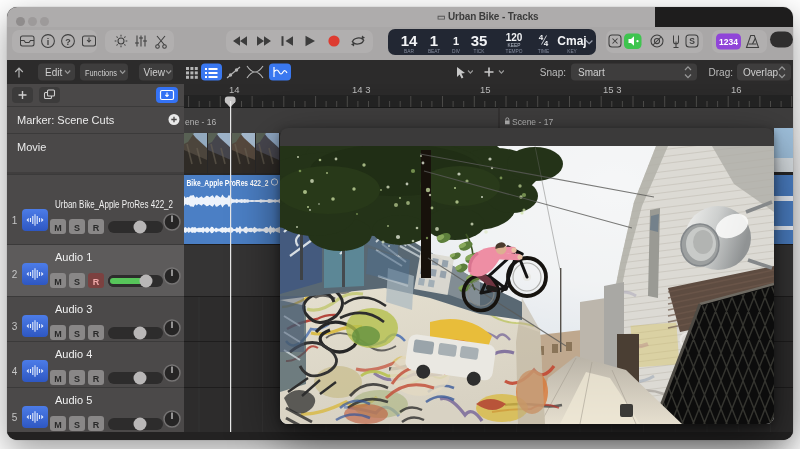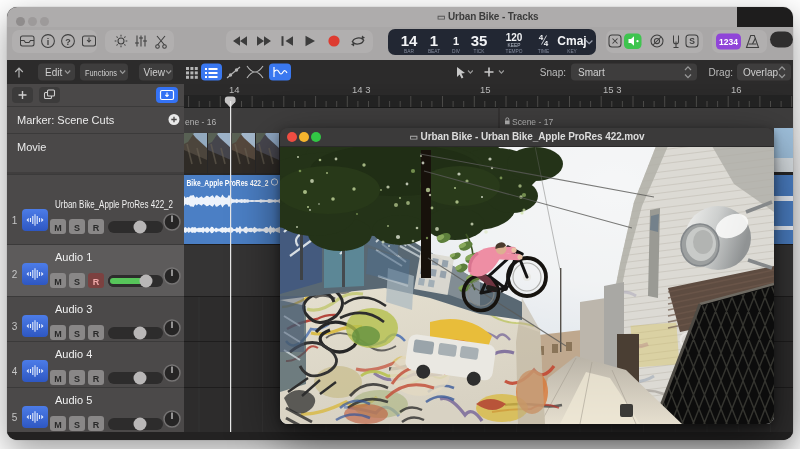--- a/index.html
+++ b/index.html
@@ -1,21 +1,21 @@
 <!DOCTYPE html>
 <html><head>
 <meta charset="utf-8">
 <style>
   html,body{margin:0;padding:0;background:#fff;}
   #page{position:relative;width:800px;height:449px;background:#fff;overflow:hidden;
         font-family:"Liberation Sans",sans-serif;}
   .abs{position:absolute;}
   #app{position:absolute;left:7px;top:7px;width:786px;height:433px;border-radius:10px;
        background:#1e1d1d;box-shadow:0 12px 34px rgba(0,0,0,.38),0 0 1px rgba(0,0,0,.5);overflow:hidden;}
-  #titlebar{position:absolute;left:0;top:0;width:730px;height:20px;background:#aeacac;}
+  #titlebar{position:absolute;left:0;top:0;width:648px;height:20px;background:#aeacac;}
   .tdot{position:absolute;top:10px;width:9px;height:9px;border-radius:50%;}
   #ttl{position:absolute;top:4px;left:430px;font-size:10px;font-weight:bold;color:#3c3c3c;white-space:nowrap;letter-spacing:-0.15px;}
   #bstrip{position:absolute;left:0;top:425px;width:786px;height:8px;background:#232222;}
   #vwin{position:absolute;left:280px;top:128px;width:494px;height:296px;border-radius:8px;
         background:#3b3a3a;box-shadow:0 18px 48px rgba(0,0,0,.55),0 2px 8px rgba(0,0,0,.4);overflow:hidden;}
   #vtbar{position:absolute;left:0;top:0;width:494px;height:18px;background:#3b3a3a;border-bottom:1px solid #2a2929;}
   .vdot{position:absolute;top:4px;width:10px;height:10px;border-radius:50%;}
   #vttl{position:absolute;top:3px;left:0;width:494px;text-align:center;font-size:10px;font-weight:bold;color:#dcdcdc;white-space:nowrap;letter-spacing:-0.1px;}
 </style>
 </head>
@@ -583,20 +583,14 @@
         <path d="M196 126 L208 135 L213 142" stroke="#6e3440" stroke-width="7" fill="none" stroke-linecap="round"></path>
         <rect x="206" y="140" width="12" height="5" rx="2" fill="#1e1c1a" transform="rotate(14 212 142)"></rect>
         <path d="M190 128 q-5 -13 6 -21 q10 -7 19 -6 l8 4 l-4 9 q-6 10 -13 14 q-9 5 -16 0 z" fill="#ee8ea4"></path>
         <path d="M214 104 L233 104 M216 110 L238 111" stroke="#ee8ea4" stroke-width="6.5" stroke-linecap="round"></path>
         <path d="M190 126 q-2 -12 8 -19" stroke="#d97590" stroke-width="3" fill="none"></path>
         <circle cx="221" cy="103" r="5.4" fill="#dcb091"></circle>
         <path d="M215.5 103 a5.6 5.6 0 0 1 10.5 -3.5 l-2.5 2 l-5 0.5 z" fill="#4a3a2c"></path>
         <circle cx="234" cy="104" r="2.6" fill="#e9c3a6"></circle>
         <circle cx="240" cy="111" r="2.6" fill="#e9c3a6"></circle>
       </svg>
-    <div id="vtbar">
-      <div class="vdot" style="left:6.5px;background:#ee4d42;"></div>
-      <div class="vdot" style="left:18.5px;background:#f5b52e;"></div>
-      <div class="vdot" style="left:30.5px;background:#32c745;"></div>
-      <div id="vttl"><span style="font-size:9px;color:#aaa;">▭</span> Urban Bike - Urban Bike_Apple ProRes 422.mov</div>
-    </div>
   </div>
 </div>
 
 </body></html>

